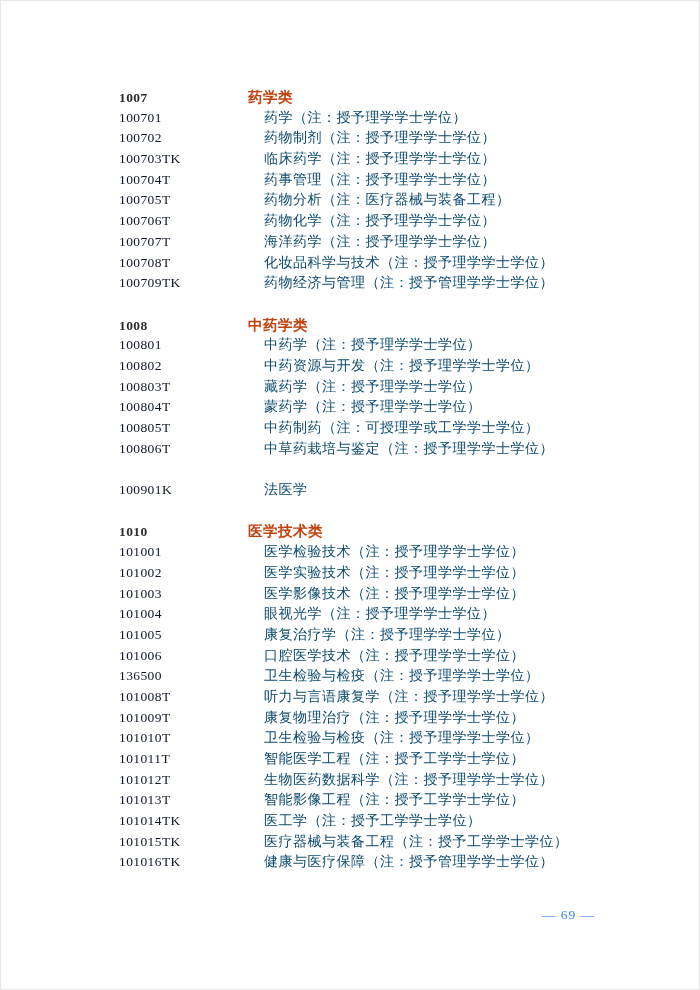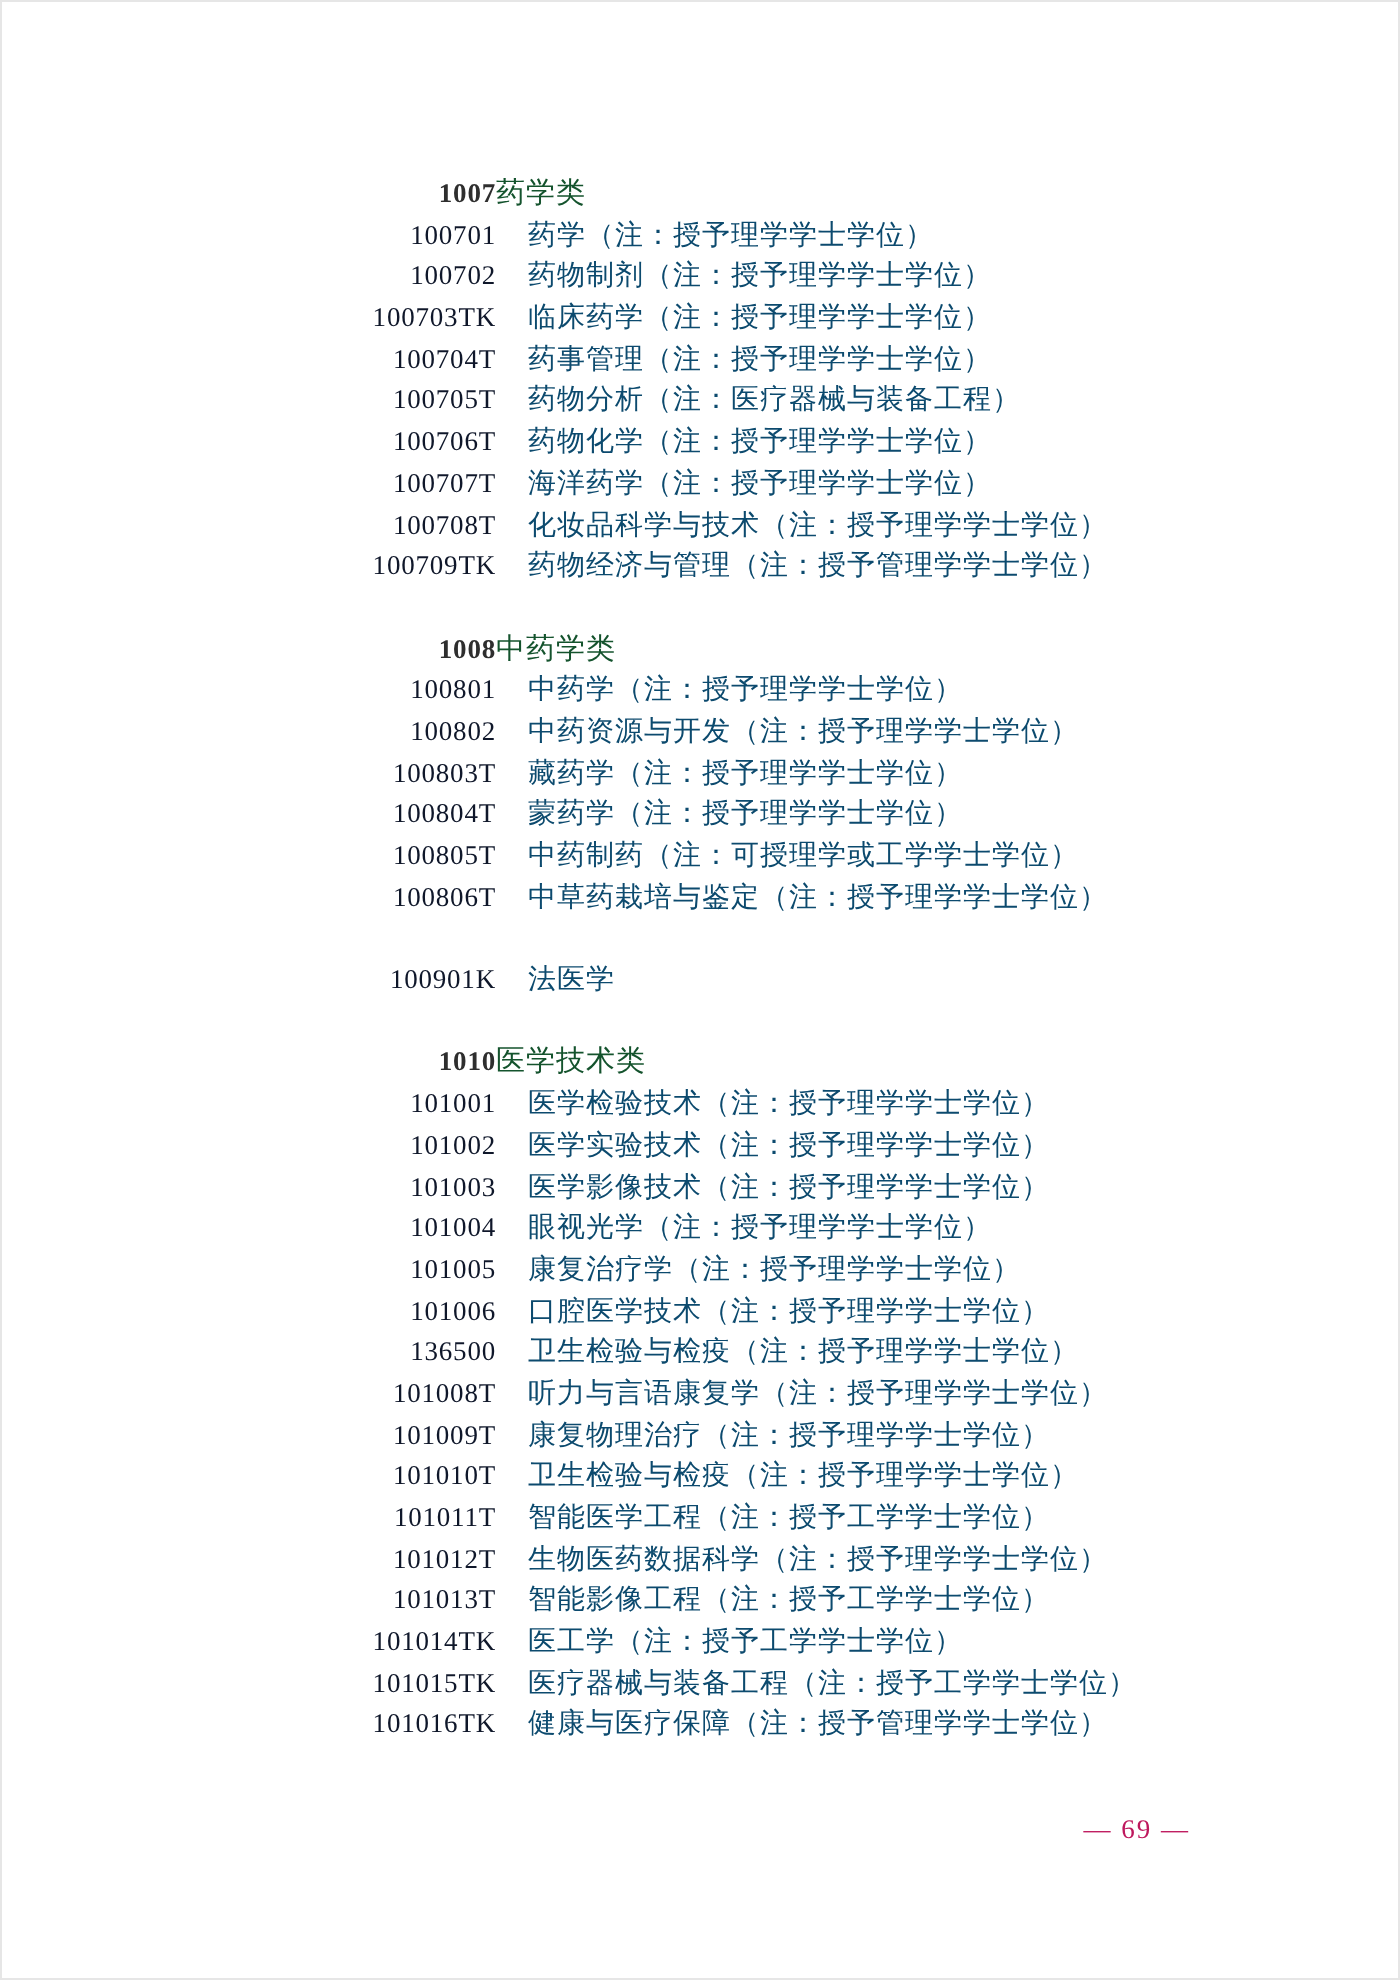--- a/index.html
+++ b/index.html
@@ -18,51 +18,50 @@
     color: #3a3a3a;
   }
   .section { margin-bottom: 20.7px; }
   .row {
     display: flex;
     align-items: baseline;
     height: 20.7px;
     line-height: 20.7px;
     font-size: 14px;
     white-space: nowrap;
-    text-align: right;
   }
   .code {
     flex: 0 0 129px;
     width: 129px;
     font-size: 13.5px;
     letter-spacing: 0.4px;
     color: #0f172a;
   }
   .header-row .code {
     font-weight: bold;
     color: #2e2e2e;
   }
   .header-row .title {
-    font-weight: normal;
+    font-weight: bold;
     font-family: "Liberation Sans", "DejaVu Sans", sans-serif;
     font-size: 14.5px;
-    color: #14532d;
+    color: #c2410c;
     letter-spacing: 0.5px;
   }
   .entry-row .name {
     padding-left: 16px;
     color: #0c4a6e;
     letter-spacing: 0.5px;
   }
   .footer {
     position: absolute;
     top: 906px;
     right: 104px;
     font-size: 13.5px;
-    color: #be185d;
+    color: #3b82f6;
     letter-spacing: 1px;
   }
 </style>
 </head>
 <body>
 
 <div class="page">
   <div id="sections-root">
       <section class="section">
         <div class="row header-row">

